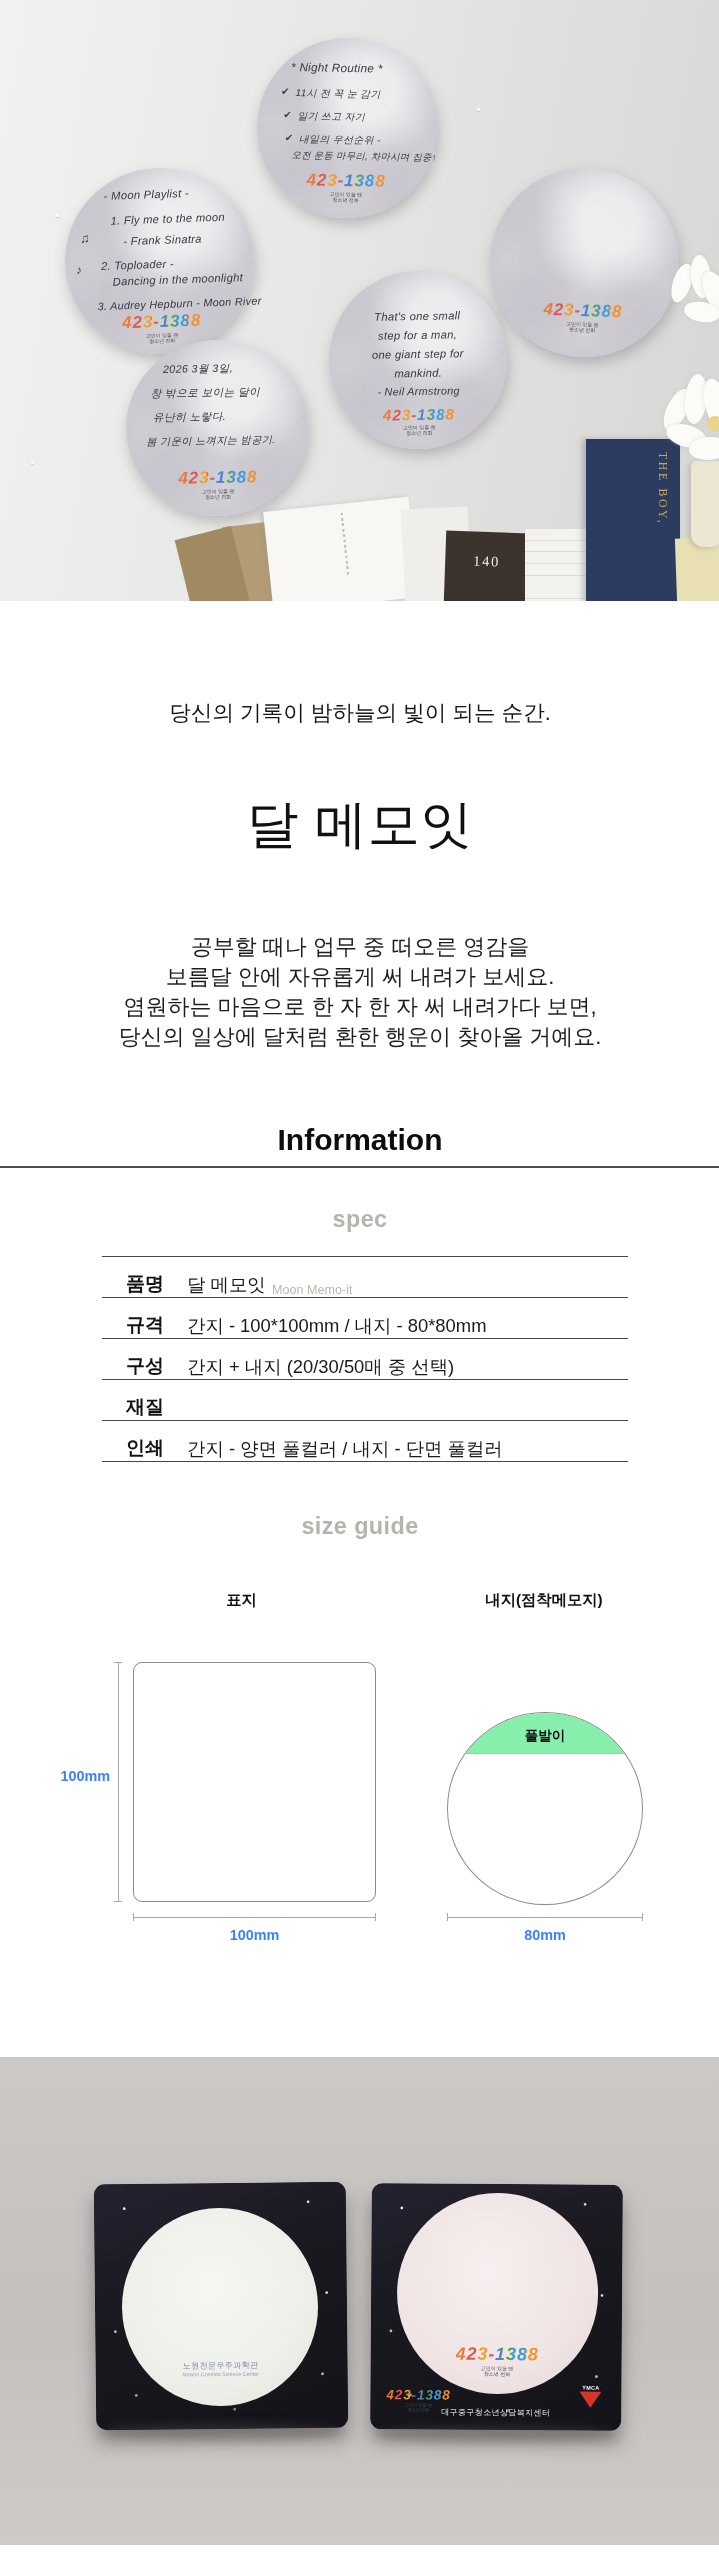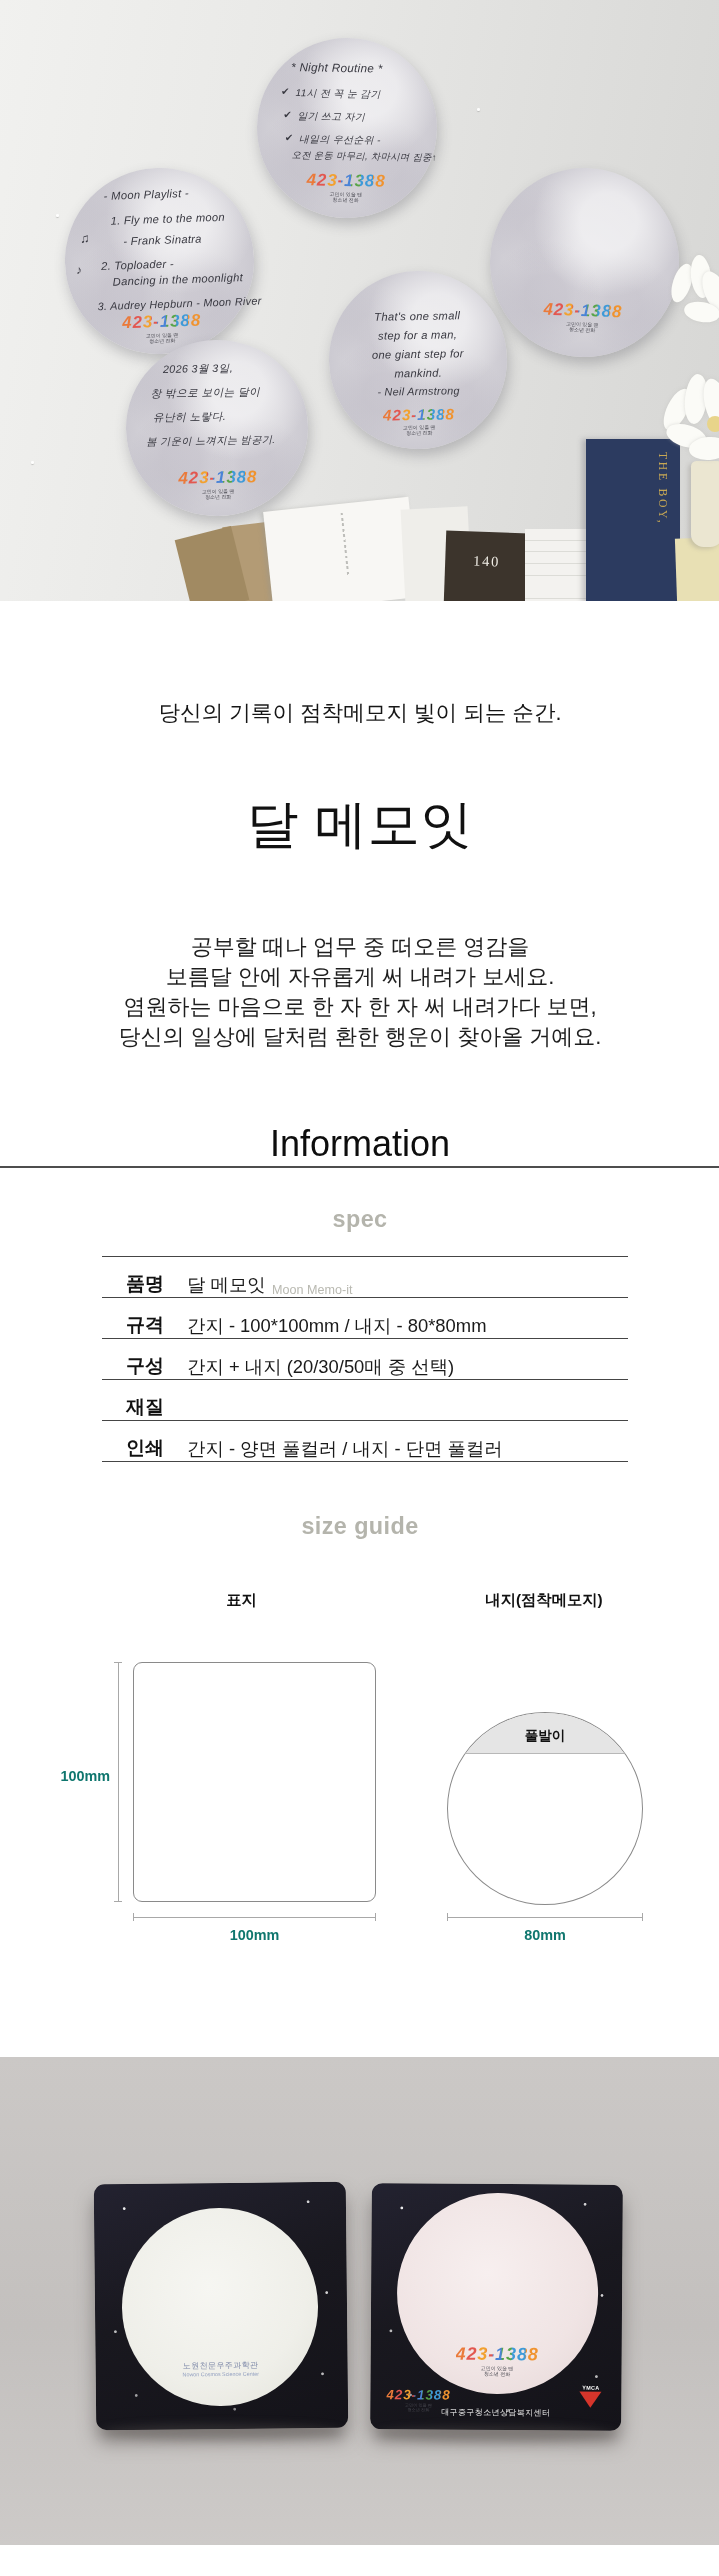--- a/index.html
+++ b/index.html
@@ -34,49 +34,49 @@
   .fade-line{position:absolute;background:repeating-linear-gradient(180deg,#bdbdb9 0 2.7px,transparent 2.7px 5.4px);}
 
   
   .petal{position:absolute;background:#fbfbf7;border-radius:50%;box-shadow:0 0 3.6px rgba(190,190,185,.5);}
 
   
   .center{left:0;width:720px;text-align:center;}
   #tagline{top:698px;font-size:21.6px;color:#161616;}
   #title{top:790px;font-size:52px;color:#111;letter-spacing:0.9px;}
   #desc{top:932px;font-size:22px;line-height:30px;color:#1e1e1e;}
-  #info-h{top:1123px;font-size:36px;font-weight:normal;color:#0d0d0d;letter-spacing:0;}
+  #info-h{top:1123px;font-size:30px;font-weight:bold;color:#0d0d0d;letter-spacing:0;}
   #info-line{top:1166px;left:0;width:720px;height:1.8px;background:#4d4d4d;}
   .gray-h{font-size:23.4px;font-weight:bold;color:#b4b4ac;letter-spacing:0.4px;}
   #spec-h{top:1206px;}
   #sizeguide-h{top:1513px;}
 
   
   #spec-table{position:absolute;left:102px;top:1256px;width:526px;border-top:1.8px solid #454545;}
   .srow{display:flex;align-items:flex-end;height:40px;border-bottom:1.8px solid #454545;padding-left:24px;}
   .srow .lbl{font-weight:bold;font-size:19px;color:#111;width:41px;flex:none;}
   .srow .val{font-size:18.4px;color:#1a1a1a;margin-left:20px;white-space:nowrap;}
   .srow .sub{font-size:12.6px;color:#b9b9b1;margin-left:6.3px;}
 
   
   .diag-lbl{position:absolute;font-size:15.3px;font-weight:bold;color:#111;text-align:center;}
   #pad-square{position:absolute;left:133px;top:1662px;width:241px;height:238px;background:#fff;
               border:0.9px solid #8a8a8a;border-radius:9px;}
   #pad-circle{position:absolute;left:447px;top:1712px;width:194px;height:191px;background:#fff;
               border:0.9px solid #8a8a8a;border-radius:50%;overflow:hidden;}
-  #glue-cap{position:absolute;left:0;top:0;width:100%;height:40px;background:#e5e5e5;border-bottom:0.9px solid #b8b8b8;
+  #glue-cap{position:absolute;left:0;top:0;width:100%;height:40px;background:#86efac;border-bottom:0.9px solid #b8b8b8;
             text-align:center;}
   #glue-cap span{font-size:13.5px;font-weight:bold;color:#111;line-height:12.6px;position:relative;top:14.4px;}
   .vdim{position:absolute;width:0.9px;background:#a8a8a8;}
   .vdim::before,.vdim::after{content:"";position:absolute;left:-3.6px;width:8px;height:0.9px;background:#a8a8a8;}
   .vdim::before{top:0}.vdim::after{bottom:0}
   .hdim{position:absolute;height:0.9px;background:#a8a8a8;}
   .hdim::before,.hdim::after{content:"";position:absolute;top:-3.6px;width:0.9px;height:8px;background:#a8a8a8;}
   .hdim::before{left:0}.hdim::after{right:0}
-  .dim-lbl{position:absolute;font-size:14.4px;font-weight:bold;color:#0f766e;}
+  .dim-lbl{position:absolute;font-size:14.4px;font-weight:bold;color:#3b82f6;}
 
   
   #shot{position:absolute;left:0;top:2057px;width:720px;height:488px;
         background:linear-gradient(180deg,#cbc8c6 0%,#c3c0be 55%,#cdcac8 100%);}
   .card{position:absolute;width:252px;height:246px;border-radius:10.8px;
         background-color:#19181f;
         background-image:
           radial-gradient(circle at 12% 10%, rgba(255,255,255,.9) 0 0.9px, transparent 1.8px),
           radial-gradient(circle at 85% 8%, rgba(255,255,255,.8) 0 0.9px, transparent 1.8px),
           radial-gradient(circle at 70% 22%, rgba(255,255,255,.7) 0 0.9px, transparent 1.8px),
@@ -205,21 +205,21 @@
       <div class="petal" style="left:684px;top:302px;width:36px;height:20px;transform:rotate(10deg)"></div>
       <div class="petal" style="left:667px;top:387px;width:20px;height:45px;transform:rotate(26deg)"></div>
       <div class="petal" style="left:685px;top:374px;width:21.6px;height:50px;transform:rotate(6deg)"></div>
       <div class="petal" style="left:705px;top:378px;width:23.4px;height:52px;transform:rotate(-14deg)"></div>
       <div class="petal" style="left:666px;top:425px;width:41px;height:21.6px;transform:rotate(16deg)"></div>
       <div class="petal" style="left:689px;top:437px;width:40px;height:23.4px;transform:rotate(-4deg)"></div>
       <div class="abs" style="left:707px;top:416px;width:16px;height:16px;border-radius:50%;background:#e8d48a"></div>
     </div>
   </div>
 
-  <div class="abs center" id="tagline">당신의 기록이 점착메모지 빛이 되는 순간.</div>
+  <div class="abs center" id="tagline">당신의 기록이 밤하늘의 빛이 되는 순간.</div>
   <div class="abs center" id="title">달 메모잇</div>
   <div class="abs center" id="desc">
     <div>공부할 때나 업무 중 떠오른 영감을</div>
     <div>보름달 안에 자유롭게 써 내려가 보세요.</div>
     <div>염원하는 마음으로 한 자 한 자 써 내려가다 보면,</div>
     <div>당신의 일상에 달처럼 환한 행운이 찾아올 거예요.</div>
   </div>
 
   <div class="abs center" id="info-h">Information</div>
   <div class="abs" id="info-line"></div>

